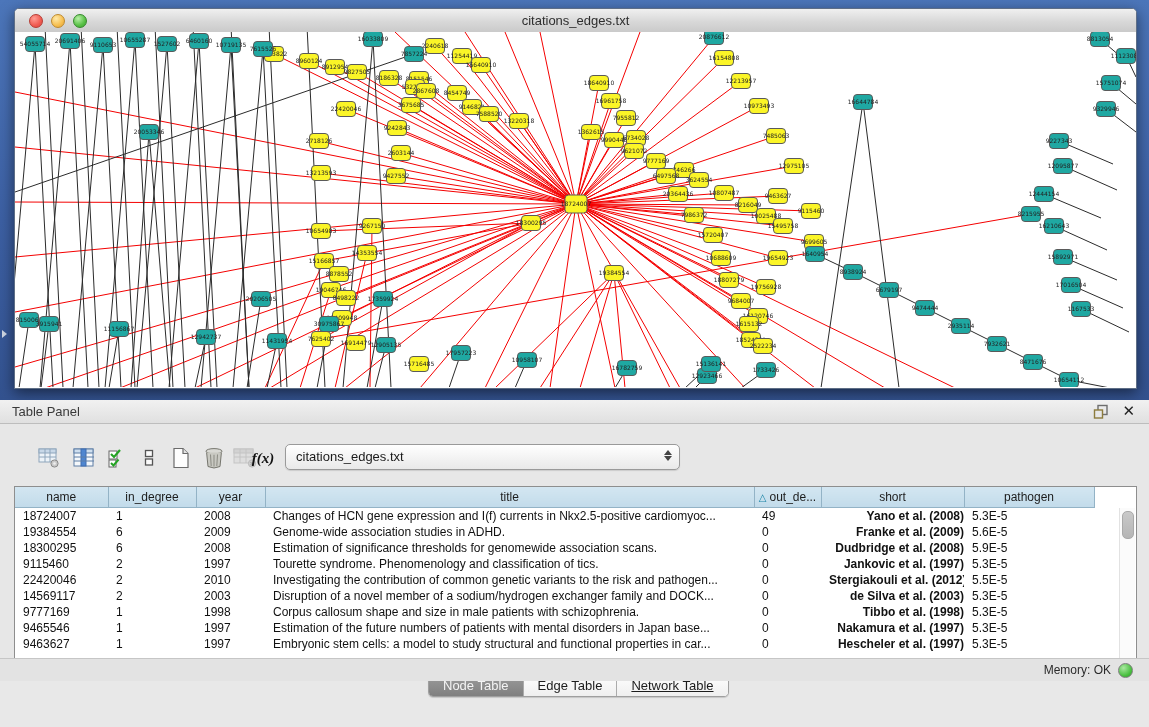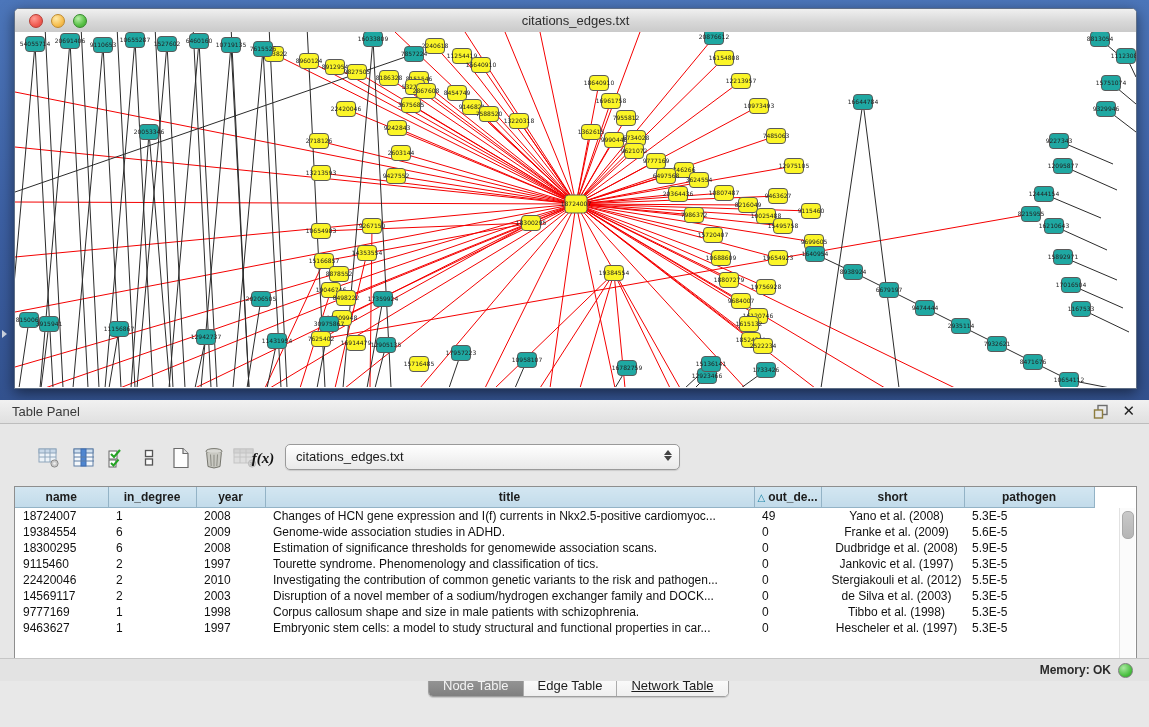--- a/index.html
+++ b/index.html
@@ -44,39 +44,39 @@
   .combo-text{position:absolute;left:10px;top:4px;font-size:13px;color:#1B1B1B;}
   .combo-arrows{position:absolute;right:7px;top:4px;width:9px;height:16px;}
   .combo-arrows div{width:0;height:0;margin:1px auto;}
   .arr-up{border-left:4px solid transparent;border-right:4px solid transparent;border-bottom:5px solid #444;}
   .arr-dn{border-left:4px solid transparent;border-right:4px solid transparent;border-top:5px solid #444;}
 
   .grid-wrap{position:absolute;left:14px;top:86px;width:1121px;height:186px;background:#FFF;
              border:1px solid #8E8E8E;overflow:hidden;}
   table.grid{border-collapse:collapse;table-layout:fixed;width:1080px;font-size:12px;color:#111;}
   table.grid th{height:20px;background:linear-gradient(180deg,#D3E6F1,#C2DBEA);
-                border:1px solid #93B3C6;border-top:none;font-weight:bold;color:#1C1C1C;
+                border:1px solid #93B3C6;border-top:none;font-weight:normal;color:#1C1C1C;
                 overflow:hidden;white-space:nowrap;padding:0 3px;}
   table.grid th:first-child{border-left:none;}
   table.grid td{height:16px;padding:0 0 0 8px;overflow:hidden;white-space:nowrap;text-overflow:clip;}
-  td.c-center{text-align:center;padding:0 3px;}
+  td.c-center{text-align:right;padding:0 3px;font-weight:bold;}
   .sort-tri{color:#1F86A8;font-size:10px;margin-right:3px;}
   .vscroll{position:absolute;right:1px;top:21px;width:15px;bottom:1px;background:#FBFBFB;border-left:1px solid #E2E2E2;}
   .vthumb{position:absolute;left:2px;top:3px;width:10px;height:26px;border-radius:5px;
           background:linear-gradient(180deg,#C9C9C9,#B5B5B5);border:1px solid #A9A9A9;}
 
   .tabs{position:absolute;left:428px;top:274px;height:21px;display:flex;
         border:1px solid #9F9F9F;border-radius:5px;overflow:hidden;background:#FFF;
         box-shadow:0 1px 1px rgba(0,0,0,.15);align-items:center;}
   .tab{height:21px;line-height:21px;padding:0 14px;font-size:13px;color:#1C1C1C;cursor:pointer;
        background:linear-gradient(180deg,#FEFEFE,#EFEFEF);border-right:1px solid #ABABAB;}
   .tab:last-child{border-right:none;text-decoration:underline;}
   .tab.sel{background:linear-gradient(180deg,#9C9C9C,#7F7F7F);color:#F4F4F4;}
 
-  .statusbar{position:absolute;left:0;bottom:0;width:1149px;height:22px;background:#E3E3E3;border-top:1px solid #C6C6C6;font-weight:bold;}
+  .statusbar{position:absolute;left:0;bottom:0;width:1149px;height:22px;background:#E3E3E3;border-top:1px solid #C6C6C6;}
   .mem{position:absolute;right:38px;top:4px;font-size:12px;color:#2B2B2B;}
   .mem-dot{position:absolute;right:16px;top:4px;width:13px;height:13px;border-radius:50%;
            background:radial-gradient(circle at 35% 30%,#A9E8A0,#46BE3C 65%,#2E9E2C);border:1px solid #7C7C7C;}
 </style>
 </head>
 <body>
 
 <div class="desktop">
   <div class="panel-grip"></div>
 
@@ -908,20 +908,29 @@
           <tr>
             <td>9777169</td>
             <td>1</td>
             <td>1998</td>
             <td>Corpus callosum shape and size in male patients with schizophrenia.</td>
             <td>0</td>
             <td class="c-center">Tibbo et al. (1998)</td>
             <td>5.3E-5</td>
           </tr>
           <tr>
+            <td>9465546</td>
+            <td>1</td>
+            <td>1997</td>
+            <td>Estimation of the future numbers of patients with mental disorders in Japan base...</td>
+            <td>0</td>
+            <td class="c-center">Nakamura et al. (1997)</td>
+            <td>5.3E-5</td>
+          </tr>
+          <tr>
             <td>9463627</td>
             <td>1</td>
             <td>1997</td>
             <td>Embryonic stem cells: a model to study structural and functional properties in car...</td>
             <td>0</td>
             <td class="c-center">Hescheler et al. (1997)</td>
             <td>5.3E-5</td>
           </tr>
         </tbody>
     </table>

